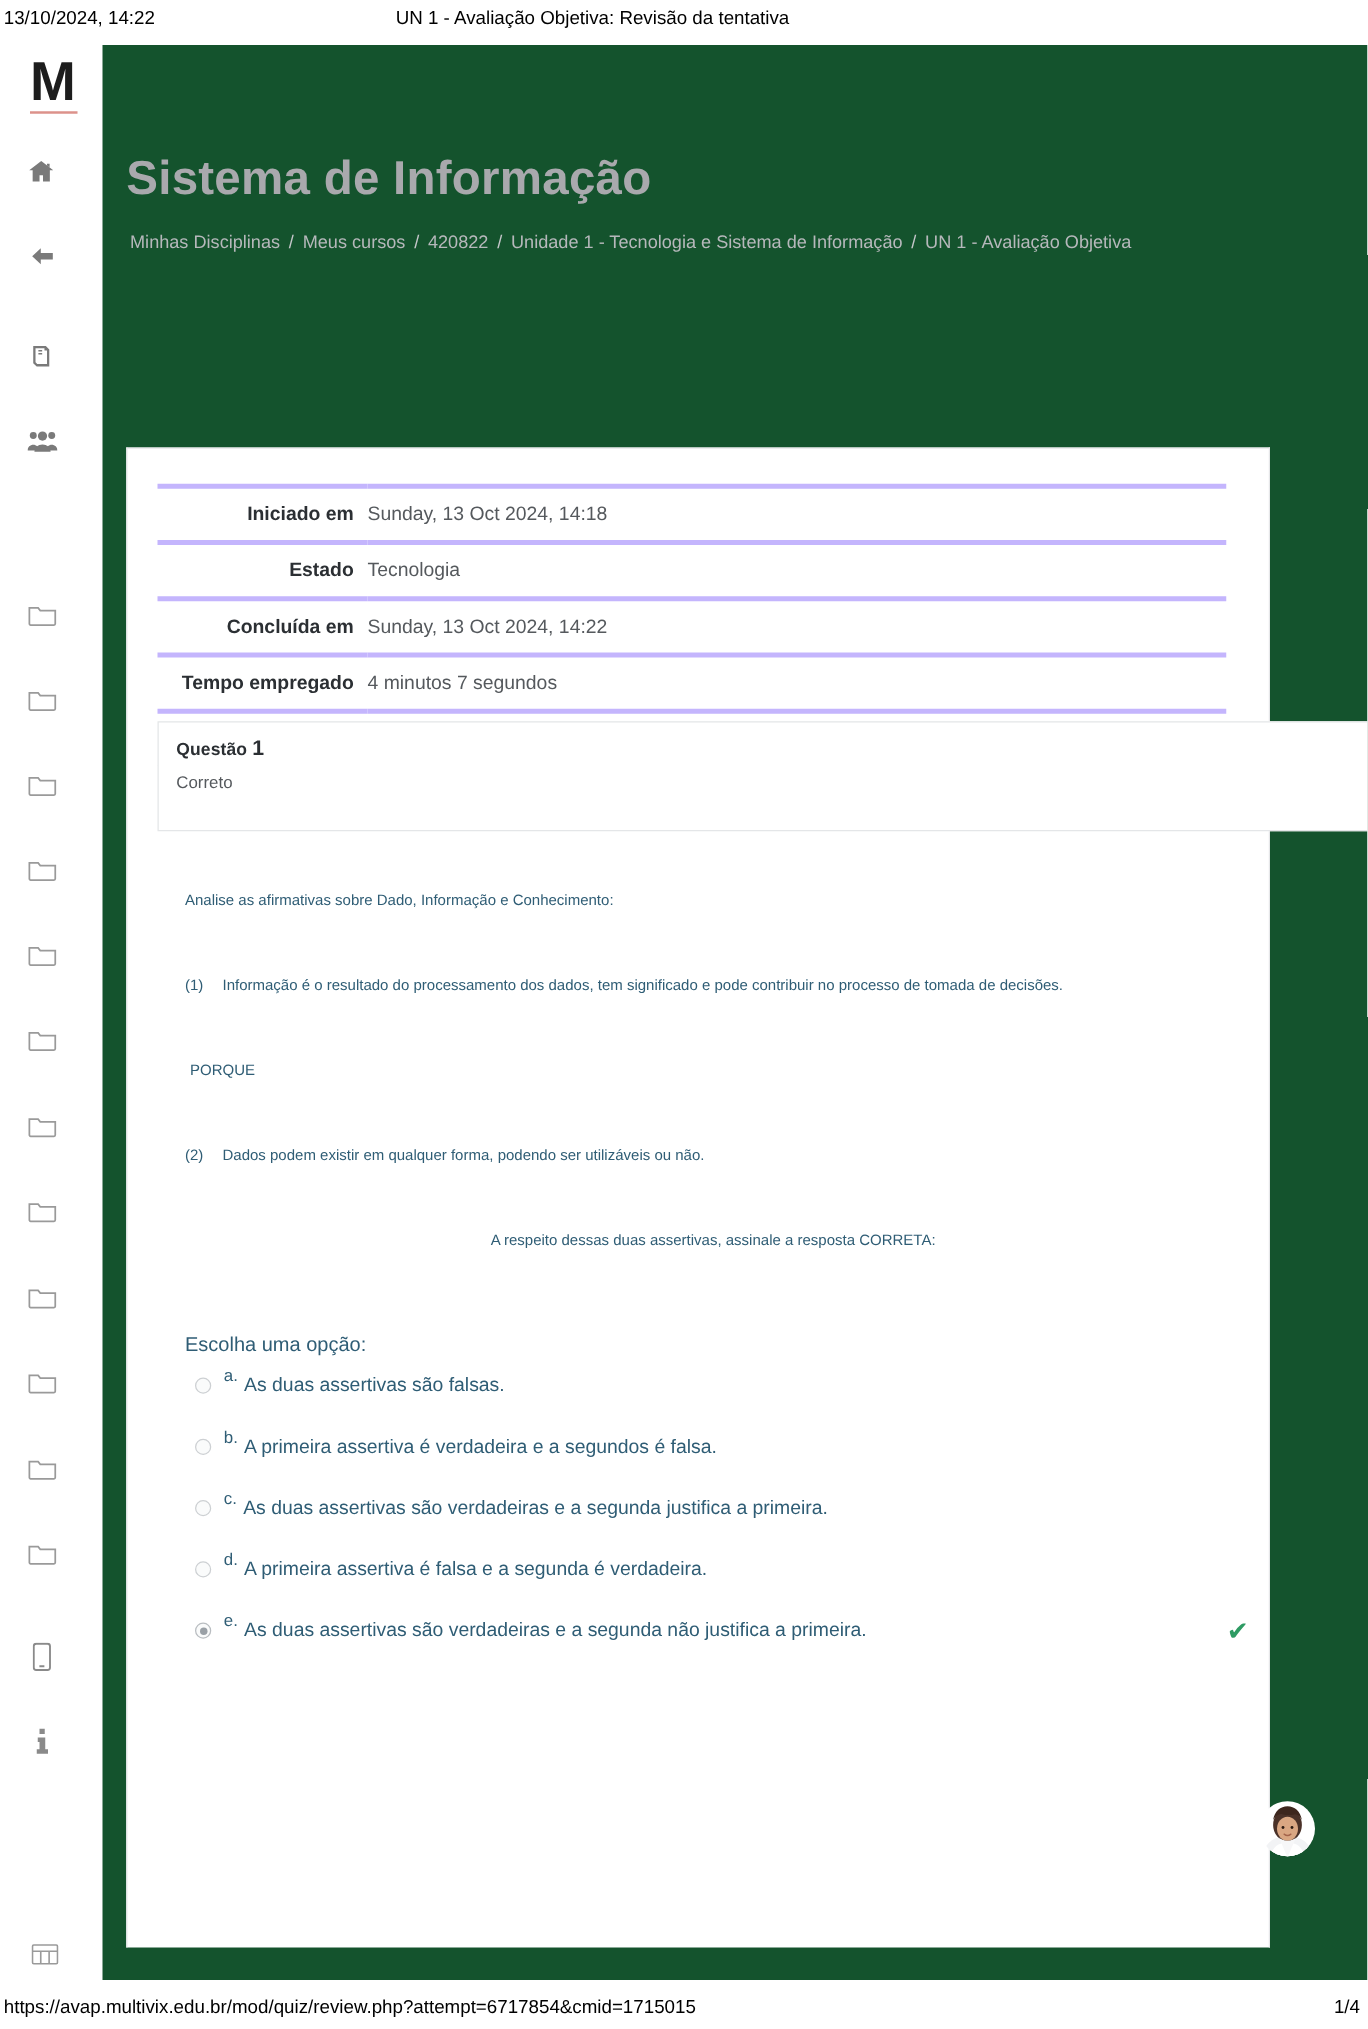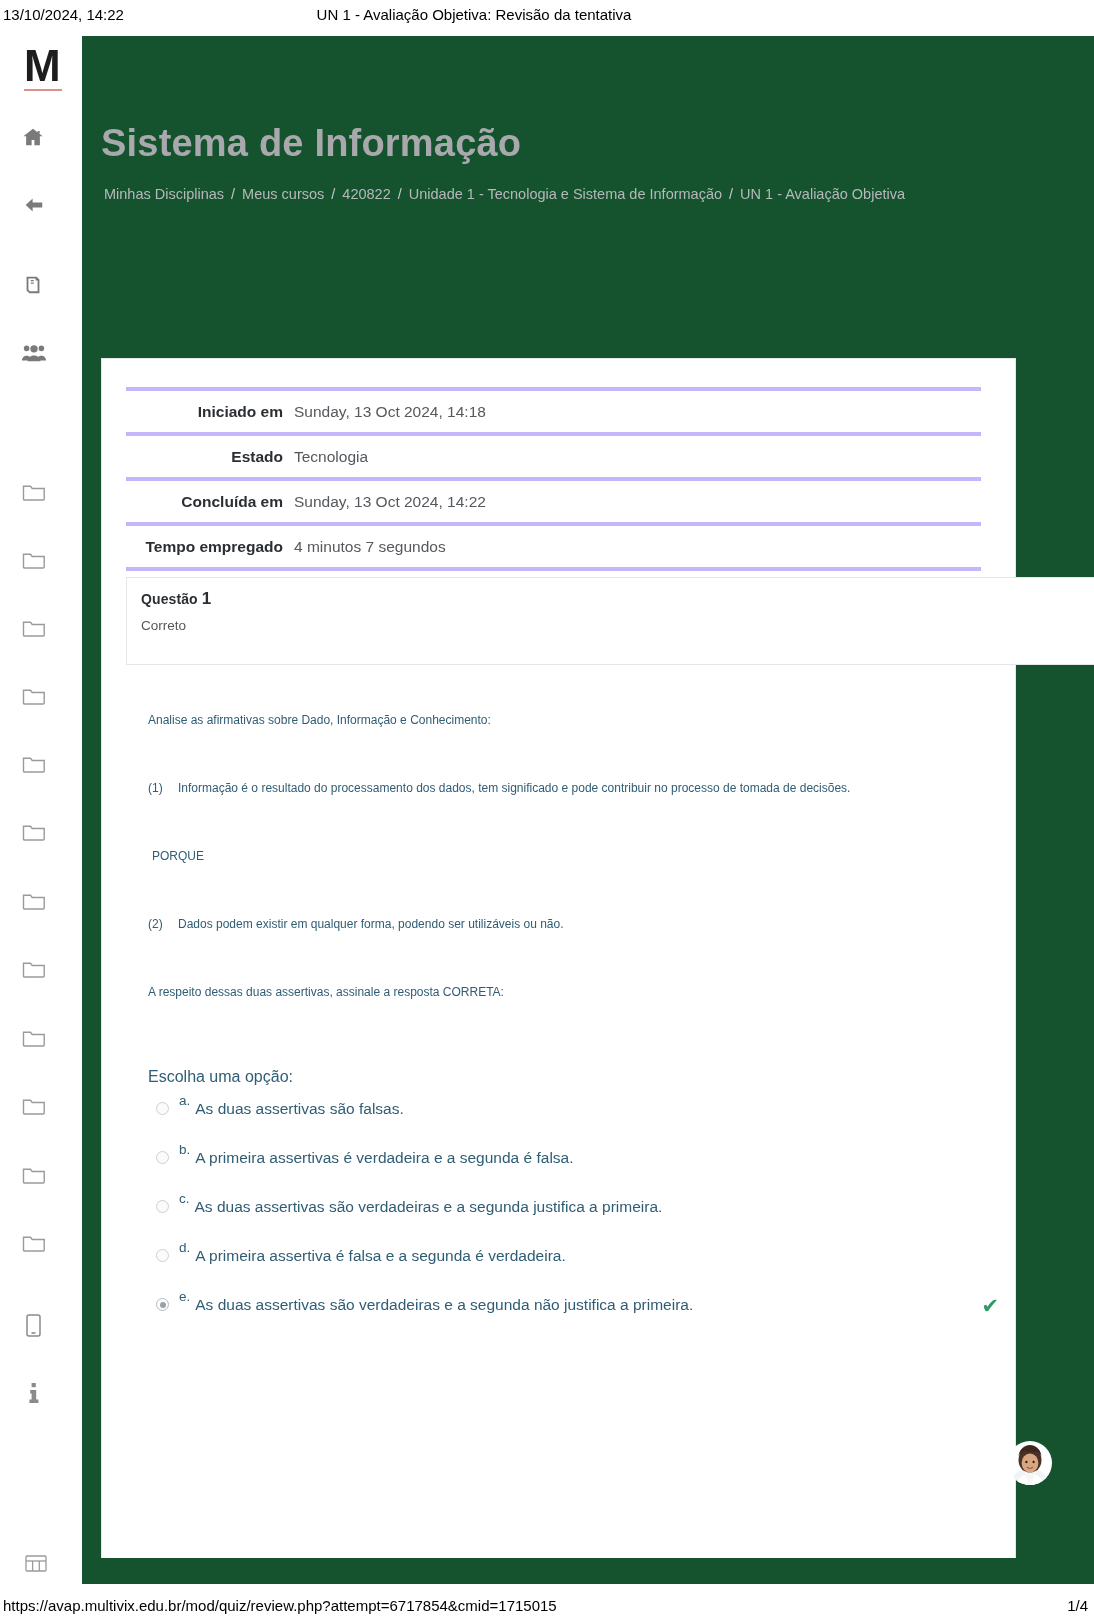--- a/index.html
+++ b/index.html
@@ -126,21 +126,21 @@
   }
 
   
   .q-body {
     position: absolute; left: 46px; top: 340px;
     width: 845px;
     color: #2f5d75;
     font-size: 12px; line-height: 42px;
   }
   .q-body p { margin: 0 0 26px 0; }
-  .q-body p.tight { margin-bottom: 24px; }
+  .q-body p.tight { margin-bottom: 24px; text-align: center; }
   .q-body .indent { padding-left: 4px; }
   .q-body .num { display: inline-block; min-width: 30px; }
 
   .answer-head {
     position: absolute; left: 46px; top: 709px;
     font-size: 16px; color: #2f5d75;
   }
   .answers {
     position: absolute; left: 46px; top: 728px;
     width: 860px;
@@ -415,21 +415,21 @@
 
       <div class="opt">
         <span class="radio"></span>
         <span class="opt-letter">a.</span>
         <span class="opt-text">As duas assertivas são falsas.</span>
       </div>
 
       <div class="opt">
         <span class="radio"></span>
         <span class="opt-letter">b.</span>
-        <span class="opt-text">A primeira assertivas é verdadeira e a segunda é falsa.</span>
+        <span class="opt-text">A primeira assertiva é verdadeira e a segundos é falsa.</span>
       </div>
 
       <div class="opt">
         <span class="radio"></span>
         <span class="opt-letter">c.</span>
         <span class="opt-text">As duas assertivas são verdadeiras e a segunda justifica a primeira.</span>
       </div>
 
       <div class="opt">
         <span class="radio"></span>

